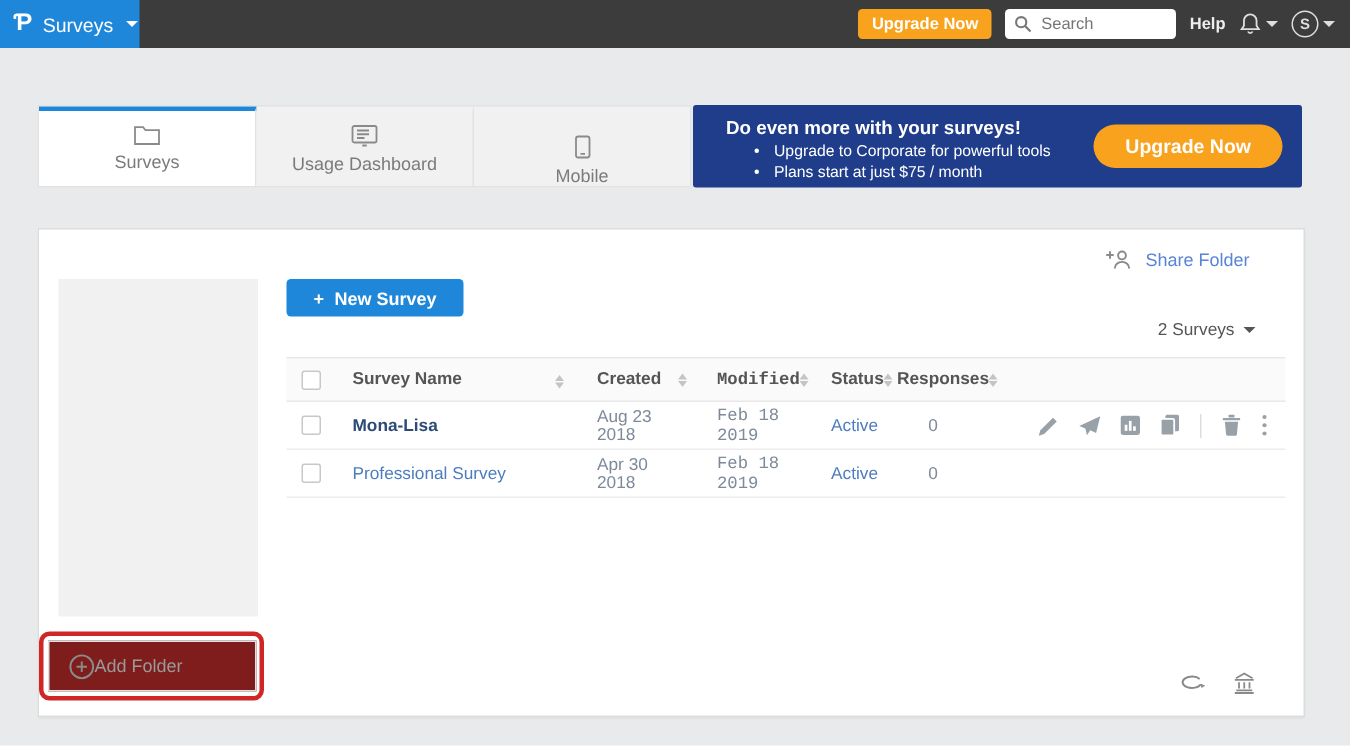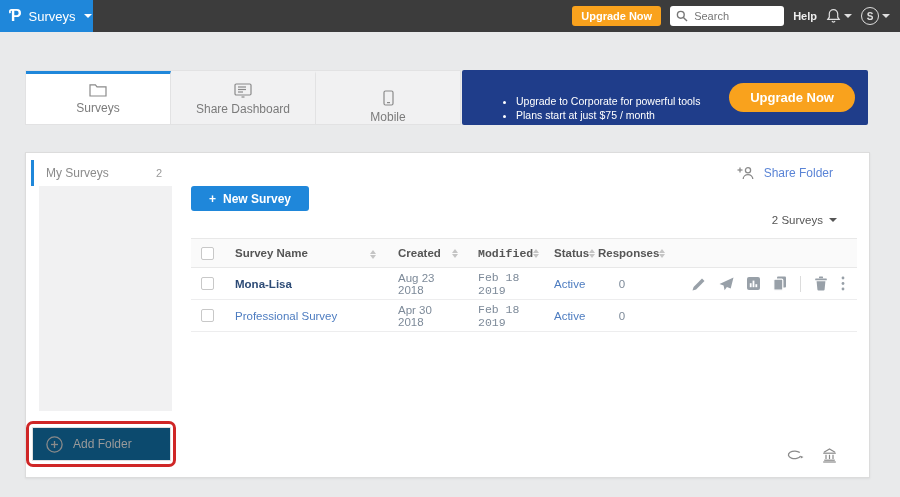--- a/index.html
+++ b/index.html
@@ -51,22 +51,22 @@
   
   .card { position:absolute; left:25px; top:152px; width:845px; height:326px; background:#fff; border:1px solid #dcdcdc; box-shadow:0 1px 2px rgba(0,0,0,.06); }
   .folder-row {
     position:absolute; left:5px; top:7px; width:141px; height:26px; border-left:3px solid #1f87da;
     display:flex; align-items:center; justify-content:space-between; padding:0 10px 0 12px;
     color:#8b8b8b; font-size:12px; background:#fff; cursor:pointer;
   }
   .folder-count { color:#9a9a9a; font-size:11px; }
   .sidebar-fill { position:absolute; left:13px; top:33px; width:133px; height:225px; background:#f1f1f2; }
   .add-folder {
-    position:absolute; left:6px; top:274px; width:139px; height:34px; background:#0c4a6e; border:1px solid #e0e0e0;
-    display:flex; align-items:center; gap:10px; padding-left:13px; color:#9a9a9a; font-size:12px; cursor:pointer;
+    position:absolute; left:6px; top:274px; width:139px; height:34px; background:#7f1d1d; border:1px solid #e0e0e0;
+    display:flex; align-items:center; gap:0; padding-left:13px; color:#9a9a9a; font-size:12px; cursor:pointer;
   }
   .annotation-box { position:absolute; left:0px; top:268px; width:150px; height:46px; border:3px solid #cf2626; border-radius:7px; pointer-events:none; }
   .new-survey {
     position:absolute; left:165px; top:33px; width:118px; height:25px; background:#1f87da; color:#fff; border:none;
     font-size:12px; font-weight:bold; border-radius:3px; display:flex; align-items:center; justify-content:center; gap:7px;
     cursor:pointer; font-family:inherit;
   }
   .share-folder { position:absolute; top:13px; right:36px; display:flex; align-items:center; gap:9px; font-size:12px; color:#5a84d6; cursor:pointer; }
   .surveys-dd { position:absolute; top:61px; right:32px; font-size:11.5px; color:#555; display:flex; align-items:center; gap:6px; cursor:pointer; }
   .surveys-dd .caret-down { color:#555; }
@@ -144,47 +144,44 @@
   <div class="tab">
     <span>
       <svg width="18" height="15" viewBox="0 0 18 15" fill="none" stroke="#8a8a8a" stroke-width="1.2">
         <rect x="1" y="1" width="16" height="11" rx="1.2"></rect>
         <line x1="4" y1="4" x2="12" y2="4"></line>
           <line x1="4" y1="6.5" x2="12" y2="6.5"></line>
           <line x1="4" y1="9" x2="9" y2="9"></line>
         <line x1="7.5" y1="14" x2="10.5" y2="14"></line>
       </svg>
     </span>
-    <span>Share Dashboard</span>
+    <span>Usage Dashboard</span>
   </div>
   <div class="tab">
     <span>
       <svg width="11" height="16" viewBox="0 0 11 16" fill="none" stroke="#8a8a8a" stroke-width="1.2">
         <rect x="1" y="1" width="9" height="14" rx="1.5"></rect>
         <line x1="4" y1="12.6" x2="7" y2="12.6"></line>
       </svg>
     </span>
     <span>Mobile</span>
   </div>
 </div>
 
 <div class="banner">
+  <div class="banner-title">Do even more with your surveys!</div>
   <ul class="banner-list">
     <li>Upgrade to Corporate for powerful tools</li>
     <li>Plans start at just $75 / month</li>
   </ul>
   <button class="banner-btn">Upgrade Now</button>
 </div>
 
 <div class="card">
 
-  <div class="folder-row">
-    <span>My Surveys</span>
-    <span class="folder-count">2</span>
-  </div>
   <div class="sidebar-fill"></div>
 
   <div class="add-folder">
     <span style="display:flex;">
       <svg width="17" height="17" viewBox="0 0 17 17" fill="none" stroke="#8a8a8a" stroke-width="1.3">
         <circle cx="8.5" cy="8.5" r="7.6"></circle>
         <line x1="8.5" y1="5" x2="8.5" y2="12"></line>
           <line x1="5" y1="8.5" x2="12" y2="8.5"></line>
       </svg>
     </span>

